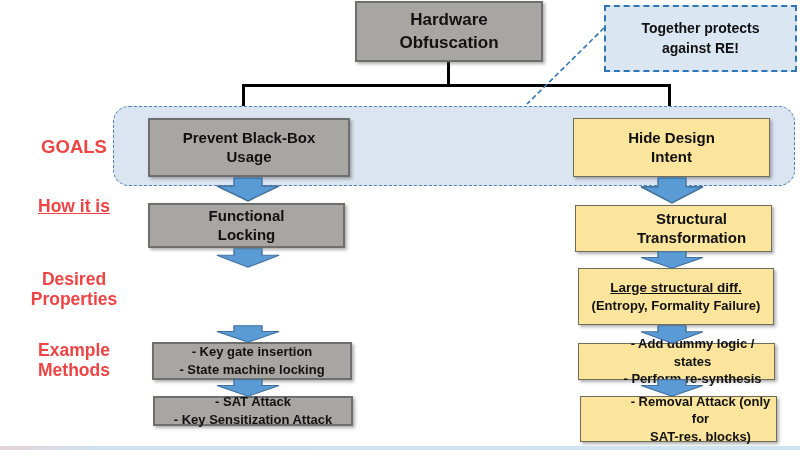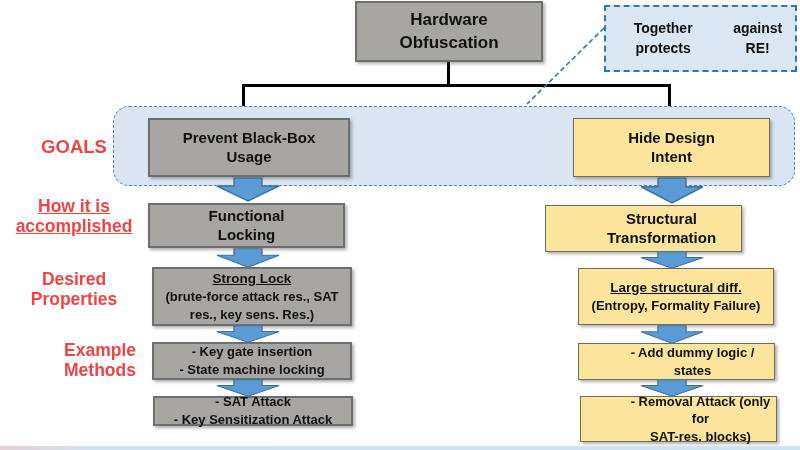--- a/index.html
+++ b/index.html
@@ -18,21 +18,21 @@
   .yellow{
     background:#fbe49c;border:1.5px solid #6f6d5a;
     box-shadow:2px 2px 3px rgba(80,80,80,.45);
   }
   .titlebox{font-size:17px;line-height:1.35;}
   .goalbox{font-size:15px;}
   .howbox{font-size:15px;}
   .smallbox{font-size:13px;line-height:1.35;}
   .u{text-decoration:underline;font-size:13.5px;}
   .note{
-    position:absolute;display:flex;flex-direction:row;justify-content:center;align-items:center;
+    position:absolute;display:flex;flex-direction:column;justify-content:center;align-items:center;
     background:#dbe6f3;border:2px dashed #2e75b6;font-weight:bold;font-size:14px;color:#101010;
     text-align:center;box-sizing:border-box;line-height:1.4;
   }
   .container{
     position:absolute;background:#dbe5f1;border:1.5px dashed #4f81bd;border-radius:16px;box-sizing:border-box;
   }
   .redlabel{
     position:absolute;color:#ef4444;font-weight:bold;font-size:17.5px;line-height:1.12;
     text-align:center;width:148px;left:0;
   }
@@ -75,41 +75,37 @@
   </div>
   <div class="box yellow goalbox" style="left:573px;top:118px;width:197px;height:59px;">
     <span>Hide Design</span>
     <span>Intent</span>
   </div>
 
   <div class="box gray howbox" style="left:148px;top:203px;width:197px;height:45px;">
     <span>Functional</span>
     <span>Locking</span>
   </div>
-  <div class="box yellow howbox" style="left:545px;top:205px;width:197px;height:47px;padding-left:36px;">
+  <div class="box yellow howbox" style="left:575px;top:205px;width:197px;height:47px;padding-left:36px;">
     <span>Structural</span>
     <span>Transformation</span>
   </div>
 
-  <div class="box gray smallbox" style="left:152px;top:267px;width:200px;height:59px;">
-    <span class="u">Strong Lock</span>
-    <span>(brute-force attack res., SAT</span>
-    <span>res., key sens. Res.)</span>
-  </div>
   <div class="box yellow smallbox" style="left:578px;top:268px;width:196px;height:57px;">
     <span class="u">Large structural diff.</span>
     <span>(Entropy, Formality Failure)</span>
   </div>
 
   <div class="box gray smallbox" style="left:152px;top:342px;width:200px;height:38px;">
     <span>- Key gate insertion</span>
     <span>- State machine locking</span>
   </div>
   <div class="box yellow smallbox" style="left:578px;top:343px;width:197px;height:37px;padding-left:32px;">
     <span>- Add dummy logic / states</span>
+    <span>- Perform re-synthesis</span>
   </div>
 
   <div class="box gray smallbox" style="left:153px;top:396px;width:200px;height:30px;">
     <span>- SAT Attack</span>
     <span>- Key Sensitization Attack</span>
   </div>
   <div class="box yellow smallbox" style="left:580px;top:396px;width:197px;height:46px;padding-left:44px;">
     <span>- Removal Attack (only for</span>
     <span>SAT-res. blocks)</span>
   </div>
@@ -138,25 +134,24 @@
     </svg>
   <svg class="arrow" style="left:640px;top:379px;" width="64" height="18" viewBox="0 0 64 25" preserveAspectRatio="none">
       <polygon points="18,1 46,1 46,9 63,9 32,24 1,9 18,9" fill="#5b9bd5" stroke="#41719c" stroke-width="1.4"></polygon>
     </svg>
 
   <div class="redlabel" style="top:137px;font-size:18.5px;">
     <span>GOALS</span>
   </div>
   <div class="redlabel" style="top:197px;text-decoration:underline;">
     <span>How it is</span><br>
-    <span>accomplished</span>
   </div>
   <div class="redlabel" style="top:270px;">
     <span>Desired</span><br>
     <span>Properties</span>
   </div>
-  <div class="redlabel" style="top:341px;padding-left:26px;">
+  <div class="redlabel" style="top:341px;">
     <span>Example</span><br>
     <span>Methods</span>
   </div>
 
   <div class="bottomstrip"></div>
 </div>
 
 </body></html>

